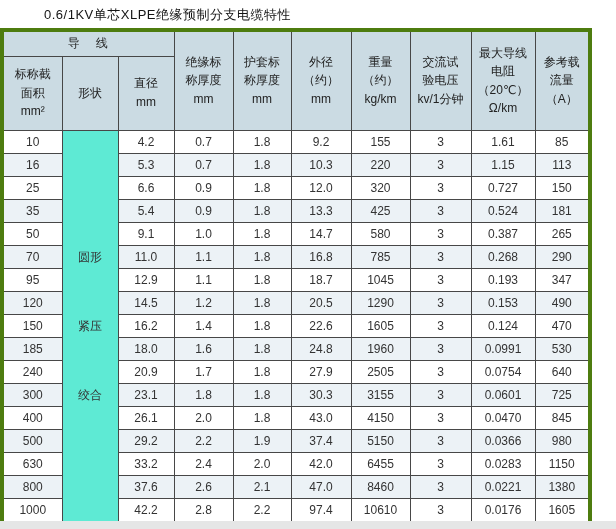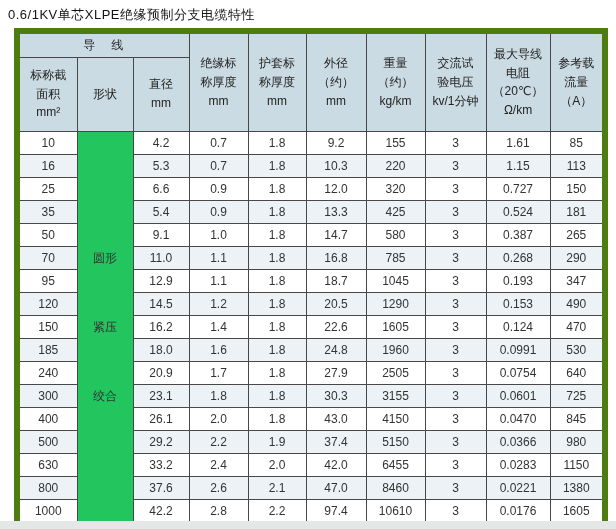--- a/index.html
+++ b/index.html
@@ -16,27 +16,28 @@
     position: relative;
     width: 616px;
     height: 529px;
   }
   .title {
     padding: 6px 0 4px 8px;
     font-size: 13px;
     font-weight: 500;
     color: #141414;
     letter-spacing: 0.5px;
+    margin-left: 36px;
   }
   table.spec {
     border-collapse: collapse;
     table-layout: fixed;
-    margin-left: 14px;
+    margin-left: 0;
     width: 588px;
-    border: 6px solid #4d7c0f;
+    border: 4px solid #4d7c0f;
   }
   table.spec th, table.spec td {
     border: 1px solid #474747;
     padding: 0;
     text-align: center;
     vertical-align: middle;
   }
   thead th {
     background: #cbdbe3;
     font-weight: normal;
@@ -50,21 +51,21 @@
   .group-header { letter-spacing: 2px; }
   tbody td {
     height: 22px;
     font-size: 12px;
     color: #333;
     background: transparent;
   }
   tbody tr:nth-child(even) { background: #ecf2f6; }
   tbody tr:nth-child(odd)  { background: #ffffff; }
   td.shape-cell {
-    background: #22c55e;
+    background: #5eead4;
     vertical-align: middle;
   }
   .shape-label {
     font-size: 12px;
     line-height: 18px;
     color: #333;
   }
   .shape-label + .shape-label { margin-top: 51px; }
   .bottom-strip {
     position: absolute;

